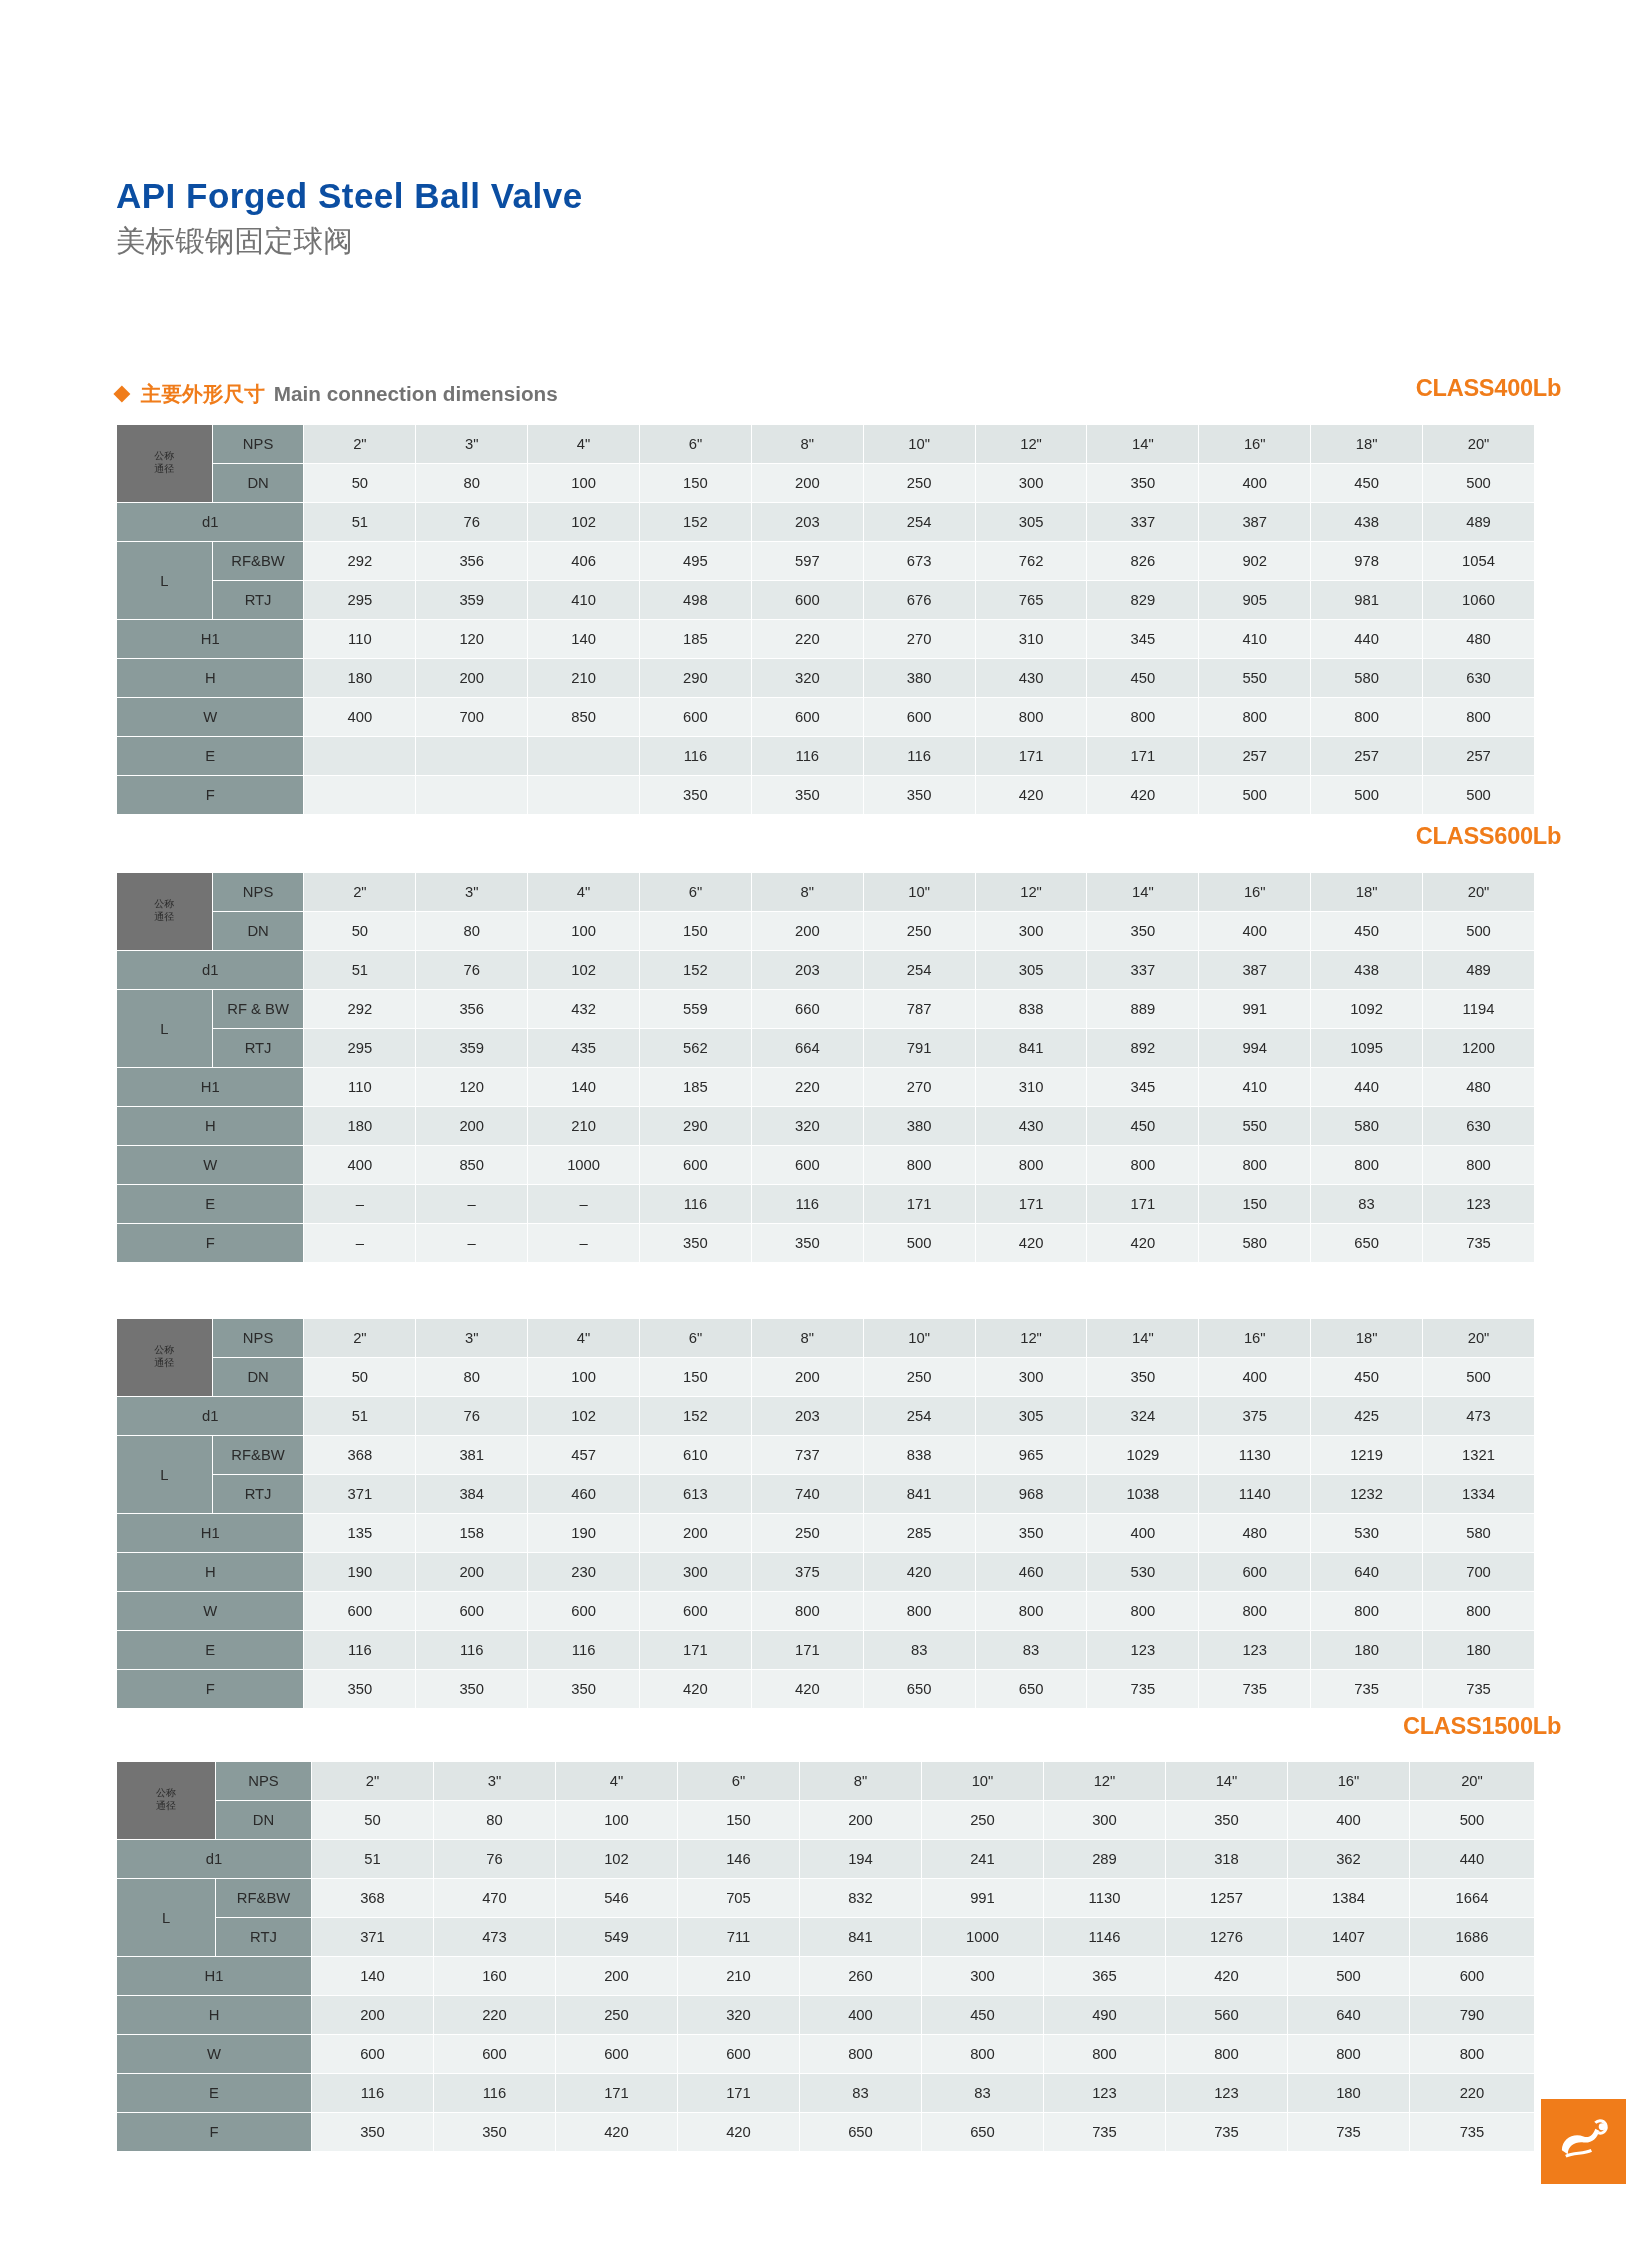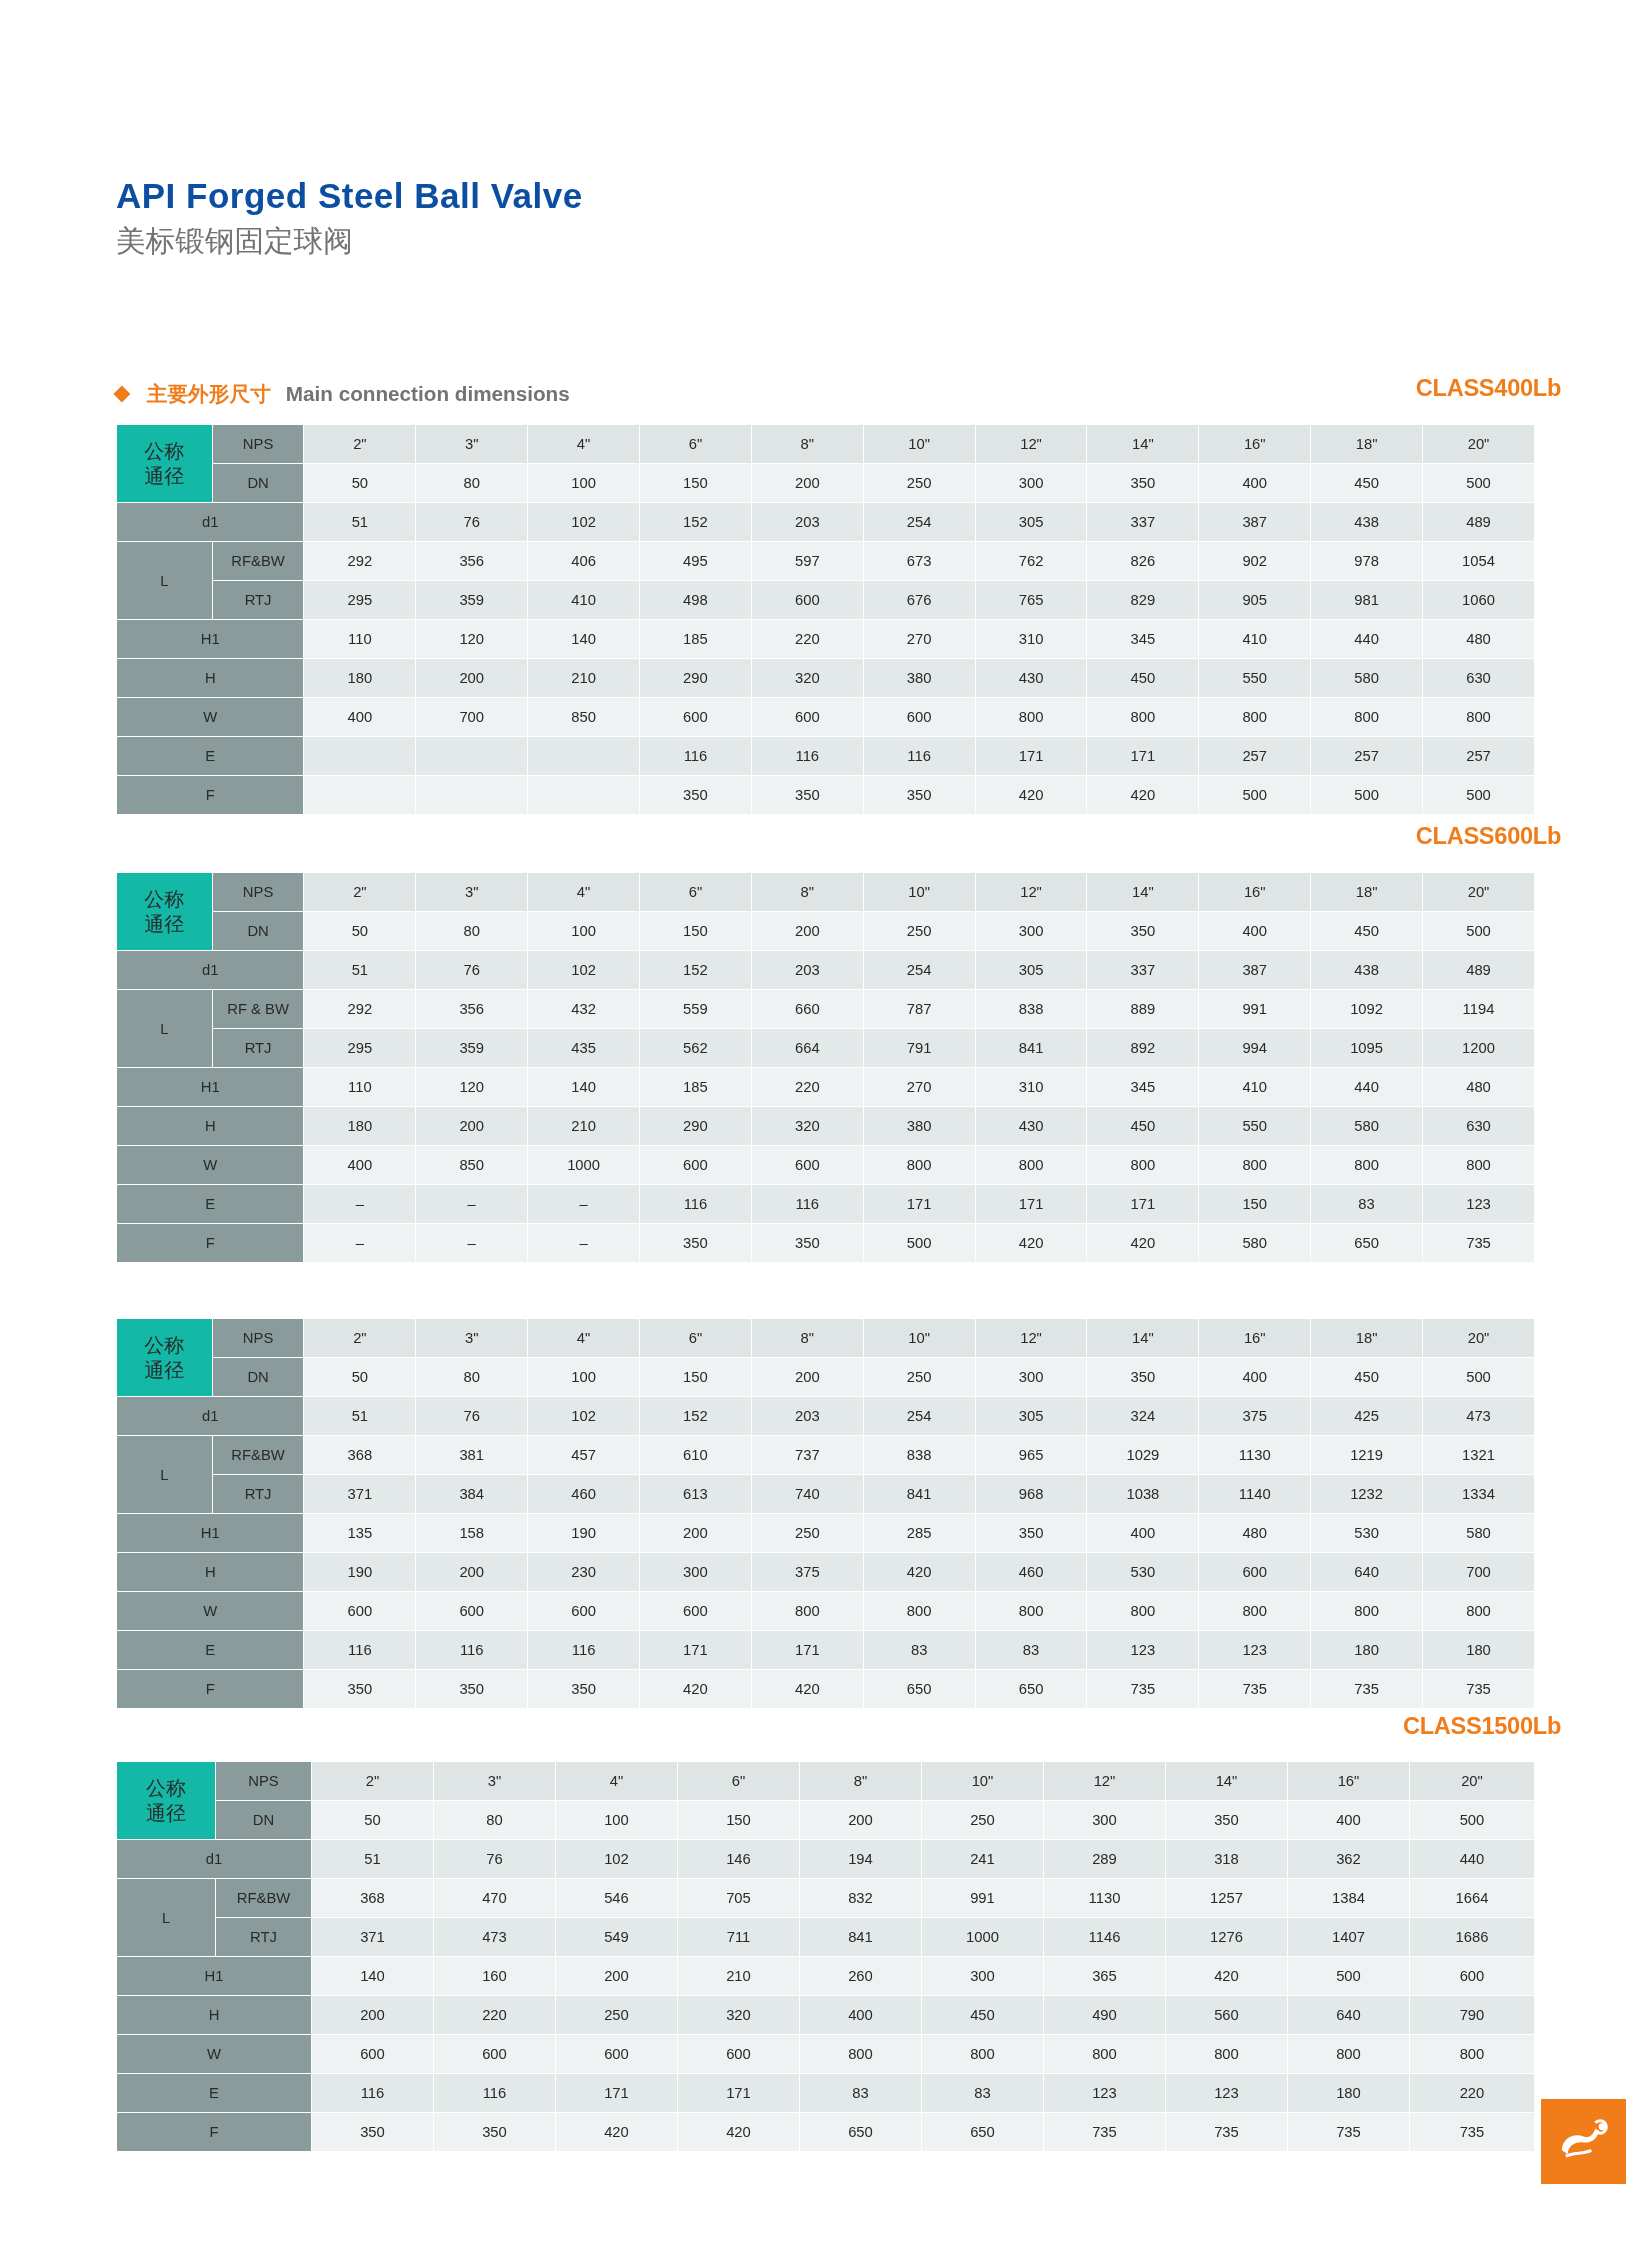--- a/index.html
+++ b/index.html
@@ -45,21 +45,21 @@
   }
   .section-head {
     position: absolute;
     left: 116px;
     top: 340px;
     font-size: 20.7px;
     font-weight: bold;
     color: #1c1c1c;
     display: flex;
     align-items: center;
-    gap: 15px;
+    gap: 9px;
   }
   .diamond {
     display: inline-block;
     width: 11.8px;
     height: 11.8px;
     background: #f07c1a;
     transform: rotate(45deg);
     margin-right: 3.9px;
   }
   .section-head .cn {
@@ -101,24 +101,24 @@
     overflow: hidden;
     white-space: nowrap;
   }
   td.hdr {
     background: #8a9b9b;
     color: #ffffff;
     font-weight: normal;
     font-size: 14.8px;
   }
   td.hdr-cn {
-    background: #14b8a6;
+    background: #737373;
     color: #ffffff;
-    font-family: Liberation Serif, serif;
-    font-size: 20px;
+    font-family: Liberation Mono, monospace;
+    font-size: 10px;
     line-height: 1.25;
   }
   td.datahdr {
     background: #dfe5e5;
     color: #2a2a2a;
   }
   td.dataA {
     background: #eef2f2;
   }
   td.dataB {

